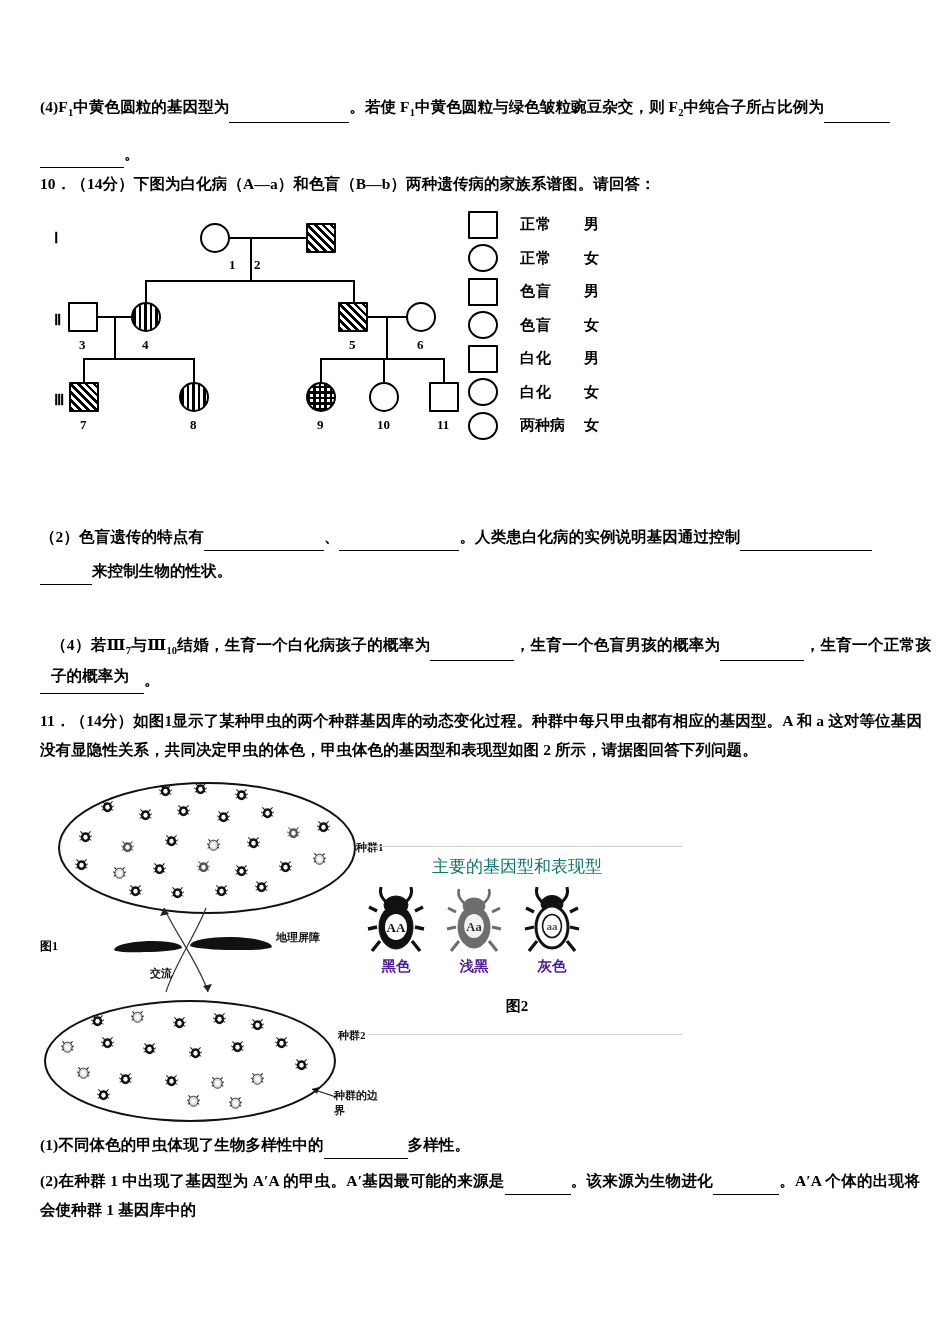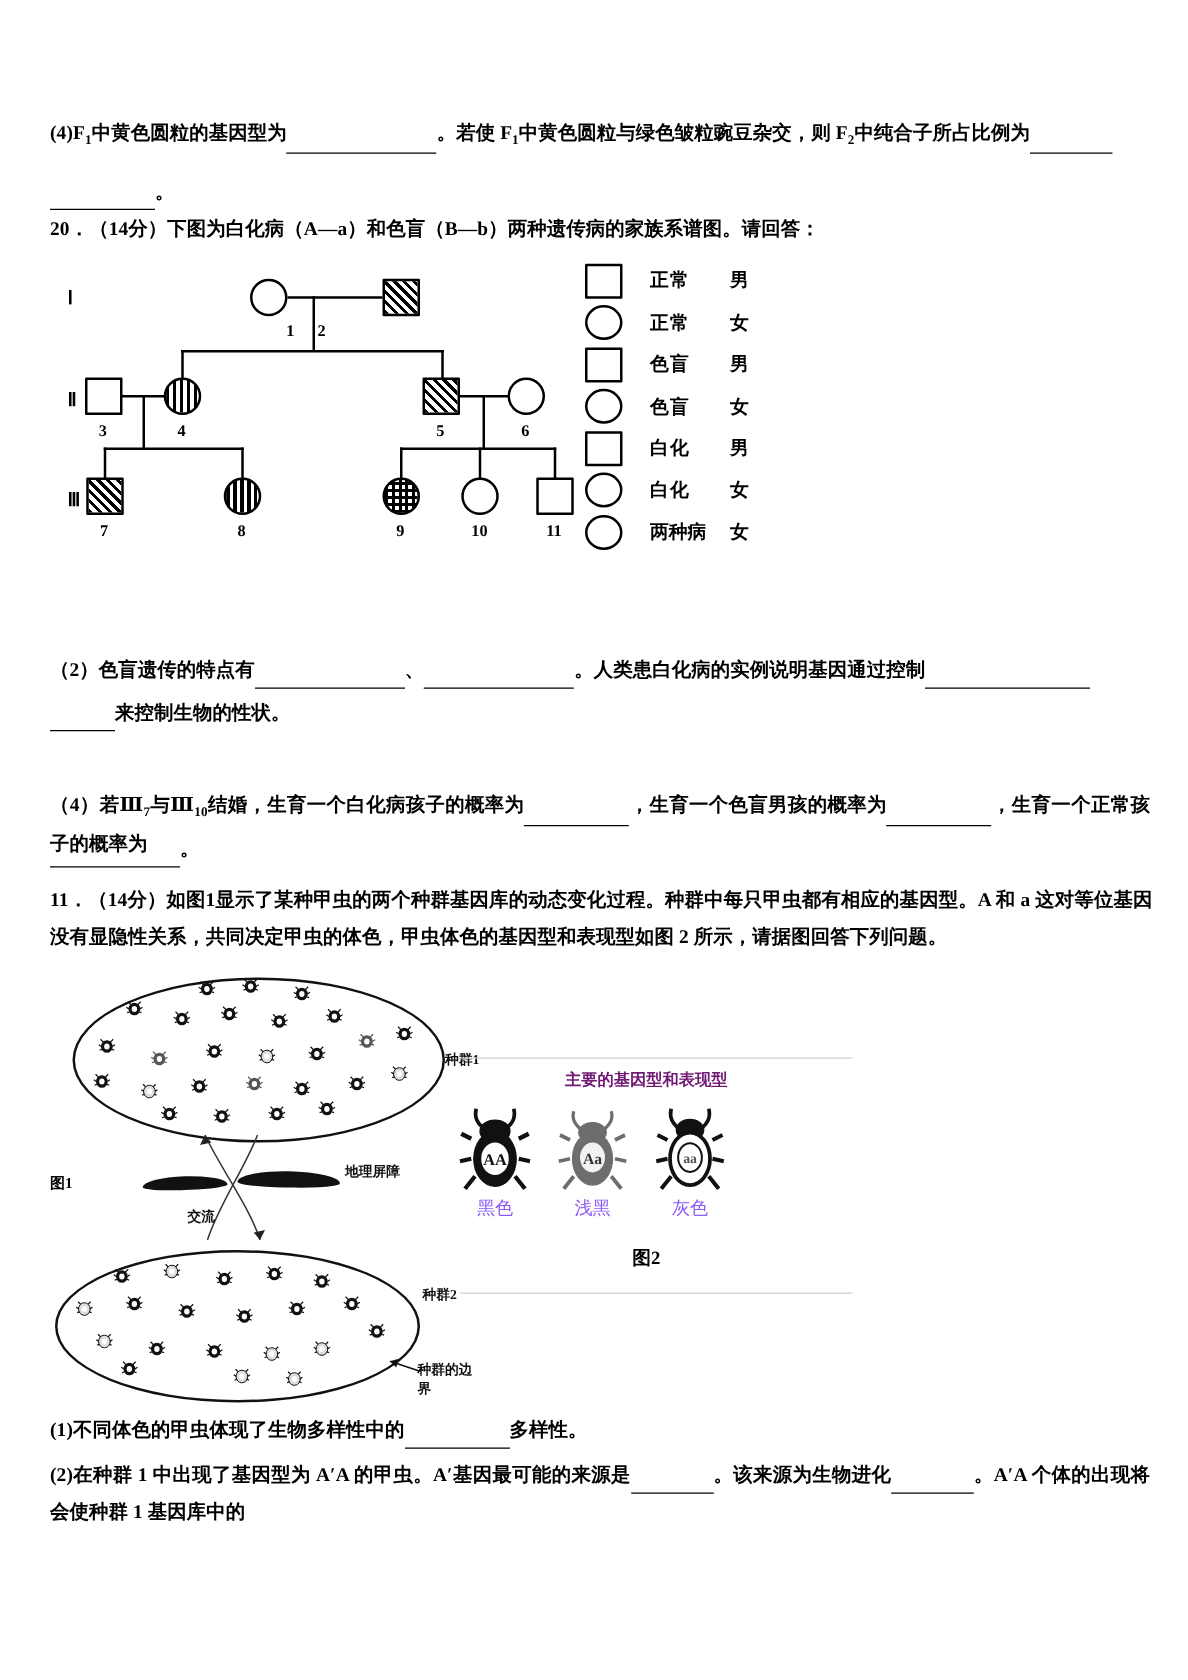--- a/index.html
+++ b/index.html
@@ -162,36 +162,36 @@
     left: 352px;
     top: 845px;
     width: 330px;
     height: 185px;
   }
   #fig2-title {
     position: absolute;
     top: 10px;
     left: 0; width: 330px;
     text-align: center;
-    font-size: 13px;
-    font-weight: bold;
-    color: #701a75;
+    font-size: 17px;
+    font-weight: normal;
+    color: #0f766e;
   }
   .bt-col {
     position: absolute;
     top: 38px;
     width: 72px;
     text-align: center;
   }
   .bt-svg { display: block; margin: 0 auto; }
   .bt-name {
     font-size: 14.5px;
-    font-weight: normal;
+    font-weight: bold;
     margin-top: 2px;
-    color: #8b5cf6;
+    color: #4c1d95;
   }
   #fig2-cap {
     position: absolute;
     top: 152px;
     left: 0; width: 330px;
     text-align: center;
     font-size: 15px;
     font-weight: bold;
   }
   .fig1-cap {
@@ -213,21 +213,21 @@
 <div class="page">
 
   <div class="para" style="left:40px; top:92px; width:872px;">
     <span class="lat">(4)F</span><sub class="lat">1</sub><span>中黄色圆粒的基因型为</span><span class="blank b-xl"></span><span>。若使 F</span><sub class="lat">1</sub><span>中黄色圆粒与绿色皱粒豌豆杂交，则 F</span><sub class="lat">2</sub><span>中纯合子所占比例为</span><span class="blank b-sm"></span>
   </div>
   <div class="para" style="left:40px; top:139px; width:872px;">
     <span class="blank b-md"></span><span>。</span>
   </div>
 
   <div class="para" style="left:40px; top:169px; width:880px;">
-    <span class="lat">20．</span><span>（14分）</span><span>下图为白化病（A—a）和色盲（B—b）两种遗传病的家族系谱图。请回答：</span>
+    <span class="lat">10．</span><span>（14分）</span><span>下图为白化病（A—a）和色盲（B—b）两种遗传病的家族系谱图。请回答：</span>
   </div>
 
   <div id="pedigree">
 
     <div class="gen-label" style="left:14px; top:24px;">Ⅰ</div>
     <div class="gen-label" style="left:14px; top:106px;">Ⅱ</div>
     <div class="gen-label" style="left:14px; top:186px;">Ⅲ</div>
 
     <div class="sym ci" style="left:160px; top:18px;"></div>
     <div class="num" style="left:189px; top:52px;">1</div>
@@ -317,21 +317,21 @@
 
 
   <div class="para" style="left:40px; top:522px; width:880px;">
     <span>（2）</span><span>色盲遗传的特点有</span><span class="blank b-xl"></span><span>、</span><span class="blank b-xl"></span><span>。人类患白化病的实例说明基因通过控制</span><span class="blank b-xxl"></span>
   </div>
   <div class="para" style="left:40px; top:556px; width:880px;">
     <span class="blank b-xs"></span><span>来控制生物的性状。</span>
   </div>
 
 
-  <div class="para" style="left:40px; top:630px; width:880px;">
+  <div class="para" style="left:51px; top:630px; width:880px;">
     <span>（4）</span><span>若Ⅲ</span><sub>7</sub><span>与Ⅲ</span><sub>10</sub><span>结婚，生育一个白化病孩子的概率为</span><span class="blank b-md"></span><span>，生育一个色盲男孩的概率为</span><span class="blank b-md"></span><span>，生育一个正常孩子的概率为</span>
   </div>
   <div class="para" style="left:40px; top:665px; width:880px;">
     <span class="blank b-lg"></span><span>。</span>
   </div>
 
   <div class="para" style="left:40px; top:706px; width:882px;">
     <span class="lat">11．</span><span>（14分）</span><span>如图1显示了某种甲虫的两个种群基因库的动态变化过程。种群中每只甲虫都有相应的基因型。A 和 a 这对等位基因没有显隐性关系，共同决定甲虫的体色，甲虫体色的基因型和表现型如图 2 所示，请据图回答下列问题。</span>
   </div>
 

